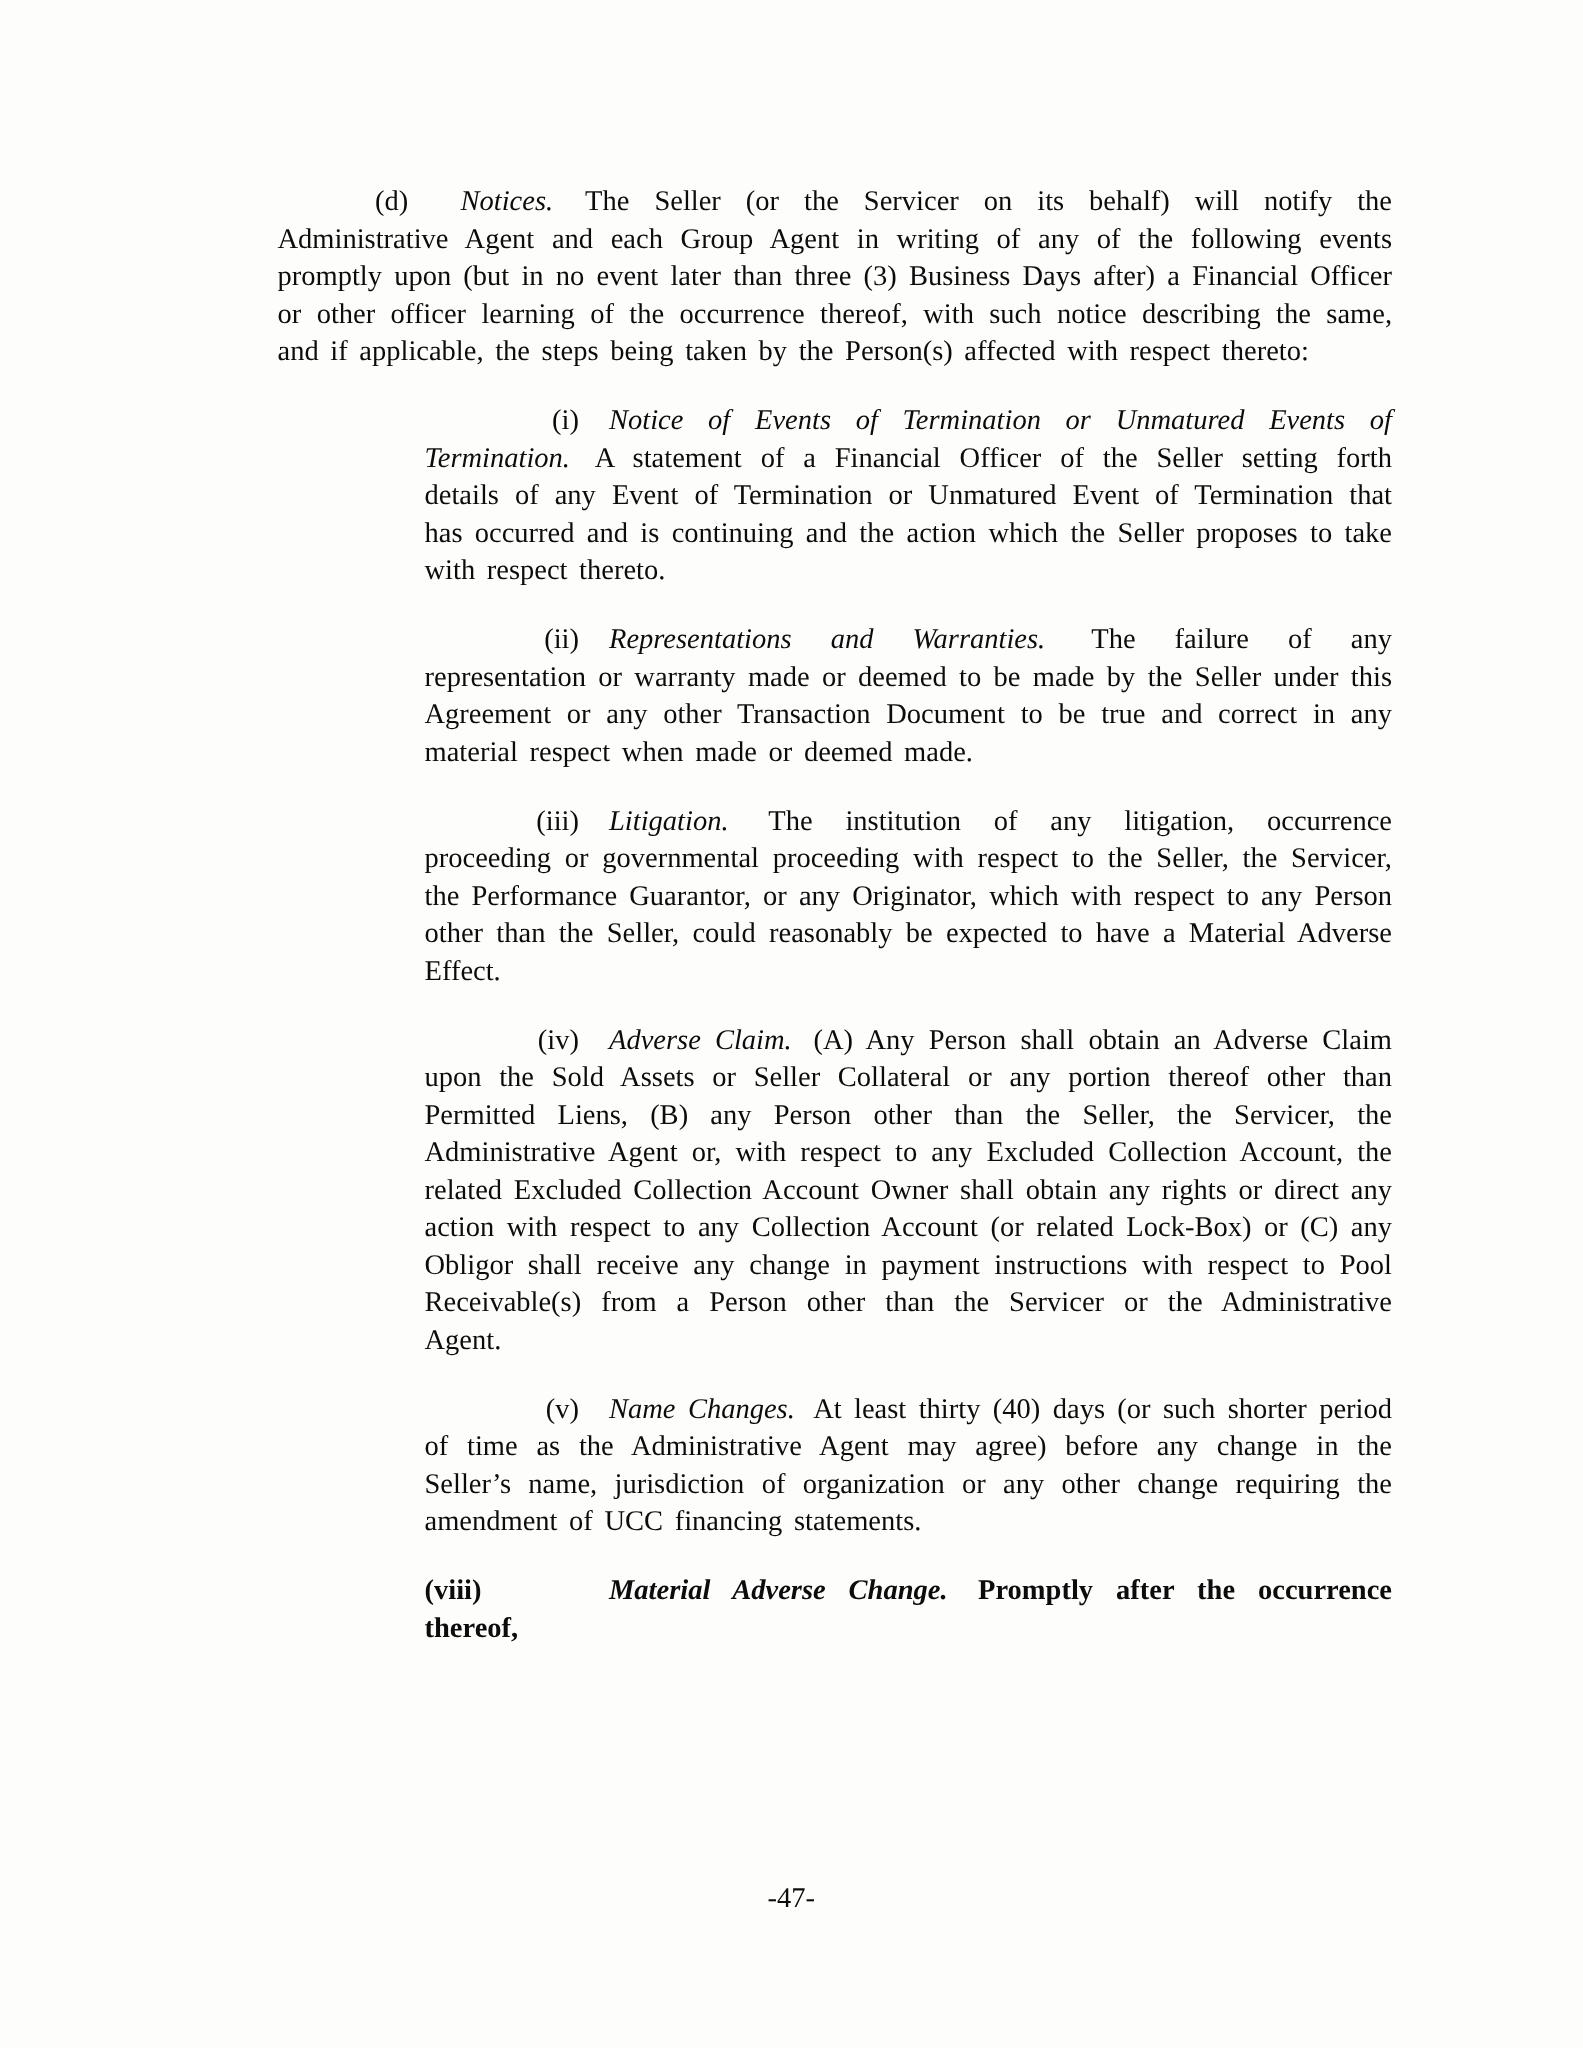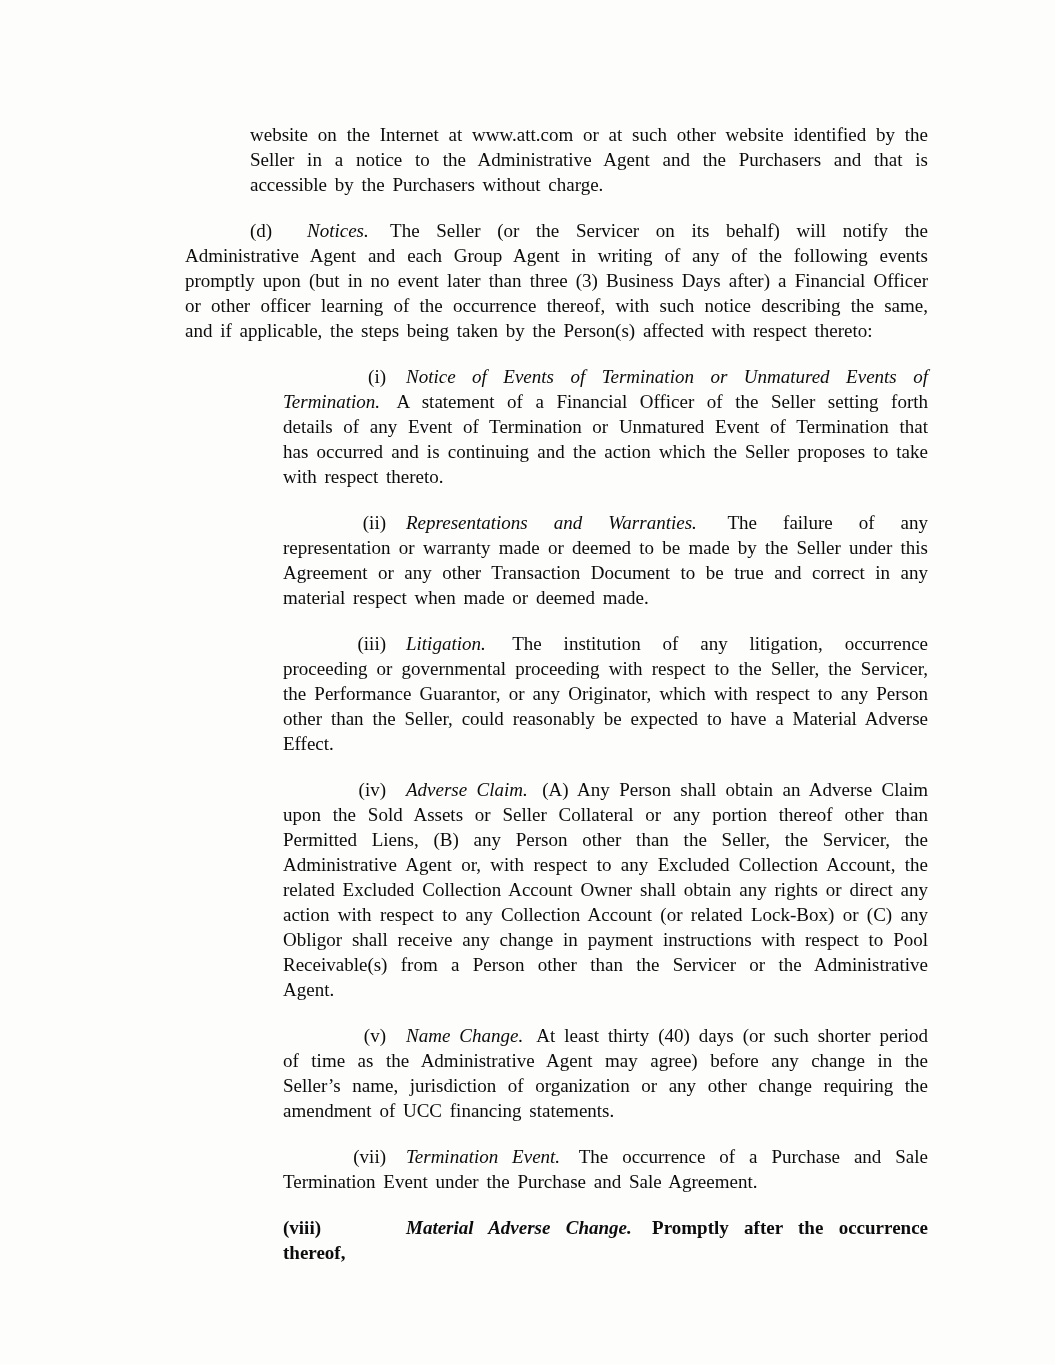--- a/index.html
+++ b/index.html
@@ -68,42 +68,40 @@
     font-size: 19px;
     line-height: 25px;
   }
 </style>
 </head>
 <body>
 
 <div class="sheet">
   <div class="content">
 
-    <p class="cont">website on the Internet at www.att.com or at such other website identified by the Seller in a notice to the Administrative Agent and the Purchasers and that is accessible by the Purchasers without charge.</p>
 
     <p><span class="d-label">(d)</span><span class="title">Notices.</span>
       <span>The Seller (or the Servicer on its behalf) will notify the Administrative Agent and each Group Agent in writing of any of the following events promptly upon (but in no event later than three (3) Business Days after) a Financial Officer or other officer learning of the occurrence thereof, with such notice describing the same, and if applicable, the steps being taken by the Person(s) affected with respect thereto:</span></p>
 
     <p class="item"><span class="i-label">(i)</span><span class="title">Notice of Events of Termination or Unmatured Events of Termination.</span>
       <span>A statement of a Financial Officer of the Seller setting forth details of any Event of Termination or Unmatured Event of Termination that has occurred and is continuing and the action which the Seller proposes to take with respect thereto.</span></p>
 
     <p class="item"><span class="i-label">(ii)</span><span class="title">Representations and Warranties.</span>
       <span>The failure of any representation or warranty made or deemed to be made by the Seller under this Agreement or any other Transaction Document to be true and correct in any material respect when made or deemed made.</span></p>
 
     <p class="item"><span class="i-label">(iii)</span><span class="title">Litigation.</span>
       <span>The institution of any litigation, occurrence proceeding or governmental proceeding with respect to the Seller, the Servicer, the Performance Guarantor, or any Originator, which with respect to any Person other than the Seller, could reasonably be expected to have a Material Adverse Effect.</span></p>
 
     <p class="item"><span class="i-label">(iv)</span><span class="title">Adverse Claim.</span>
       <span>(A) Any Person shall obtain an Adverse Claim upon the Sold Assets or Seller Collateral or any portion thereof other than Permitted Liens, (B) any Person other than the Seller, the Servicer, the Administrative Agent or, with respect to any Excluded Collection Account, the related Excluded Collection Account Owner shall obtain any rights or direct any action with respect to any Collection Account (or related Lock-Box) or (C) any Obligor shall receive any change in payment instructions with respect to Pool Receivable(s) from a Person other than the Servicer or the Administrative Agent.</span></p>
 
-    <p class="item"><span class="i-label">(v)</span><span class="title">Name Change.</span>
+    <p class="item"><span class="i-label">(v)</span><span class="title">Name Changes.</span>
       <span>At least thirty (40) days (or such shorter period of time as the Administrative Agent may agree) before any change in the Seller’s name, jurisdiction of organization or any other change requiring the amendment of UCC financing statements.</span></p>
 
 
-    <p class="item"><span class="i-label">(vii)</span><span class="title">Termination Event.</span>
-      <span>The occurrence of a Purchase and Sale Termination Event under the Purchase and Sale Agreement.</span></p>
 
     <p class="item force-last"><span class="i-label">(viii)</span><span class="title">Material Adverse Change.</span>
       <span>Promptly after the occurrence thereof,</span></p>
 
   </div>
 
+  <div class="pageno">-47-</div>
 </div>
 
 </body></html>

